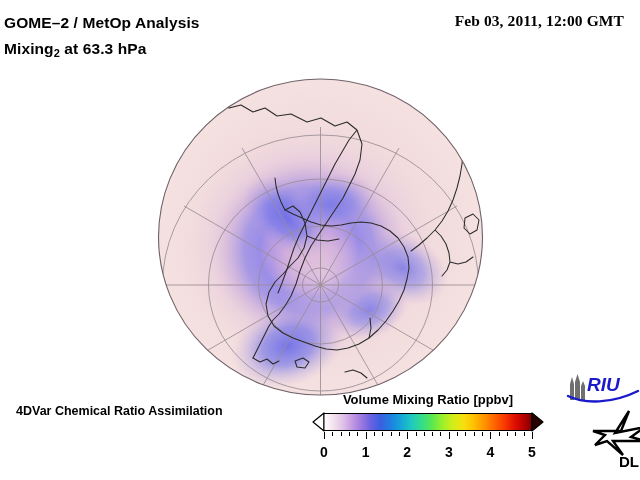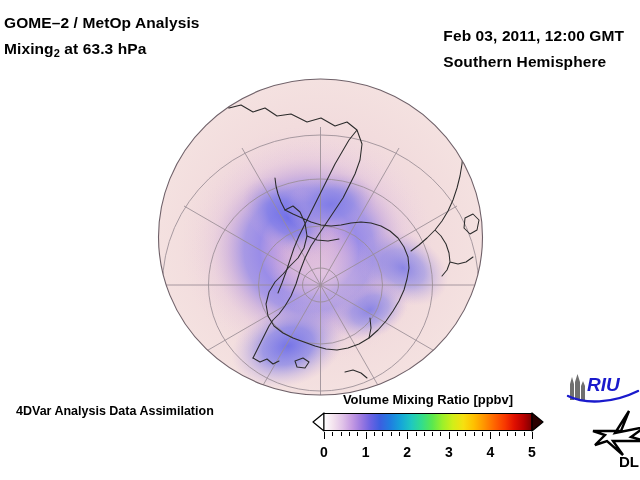--- a/index.html
+++ b/index.html
@@ -11,21 +11,21 @@
     width: 640px;
     height: 480px;
     position: relative;
     overflow: hidden;
     font-family: "Liberation Sans", sans-serif;
     color: #000000;
   }
 
   
   .hdr-left  { position: absolute; left: 4px;  top: 10px; }
-  .hdr-right { position: absolute; right: 16px; top: 23px; text-align: left; }
+  .hdr-right { position: absolute; right: 16px; top: 8px; text-align: center; font-family: Liberation Serif, serif; }
   .hdr-line {
     font-size: 15.5px;
     font-weight: bold;
     line-height: 26px;
     white-space: nowrap;
     letter-spacing: .1px;
   }
   .sub { font-size: 11px; vertical-align: -3px; }
 
   
@@ -115,21 +115,20 @@
 </head>
 <body>
 
 <div class="hdr-left">
   <div class="hdr-line">GOME–2 / MetOp Analysis</div>
   <div class="hdr-line"><span>Mixing</span><span class="sub">2</span><span> at 63.3 hPa</span></div>
 </div>
 
 <div class="hdr-right">
   <div class="hdr-line">Feb 03, 2011, 12:00 GMT</div>
-  <div class="hdr-line">Southern Hemisphere</div>
 </div>
 
 <div id="globe-wrap">
   <svg width="327" height="318" viewBox="0 0 327 318">
     <defs>
       <clipPath id="diskClip">
         <ellipse cx="163.5" cy="159" rx="162" ry="158"></ellipse>
       </clipPath>
 
       <radialGradient id="baseFill" cx="50%" cy="50%" r="50%">
@@ -261,21 +260,21 @@
 
         <path d="M188 294 L196 292 L204 295 L210 300"></path>
       </g>
     </g>
 
     <ellipse cx="163.5" cy="159" rx="162" ry="158" fill="none" stroke="#6f6068" stroke-width="1.1"></ellipse>
   </svg>
 </div>
 
 <div class="footer-left">
-  <div class="footer-line">4DVar Analysis Data Assimilation</div>
+  <div class="footer-line">4DVar Chemical Ratio Assimilation</div>
 </div>
 
 <div id="legend">
   <div id="legend-title">Volume Mixing Ratio [ppbv]</div>
 
   <div id="cbar-row">
     <svg width="232" height="20" viewBox="0 0 232 20">
       <defs>
         <linearGradient id="cbGrad" x1="0" y1="0" x2="1" y2="0">
           <stop offset="0.000" stop-color="#ffffff"></stop>

